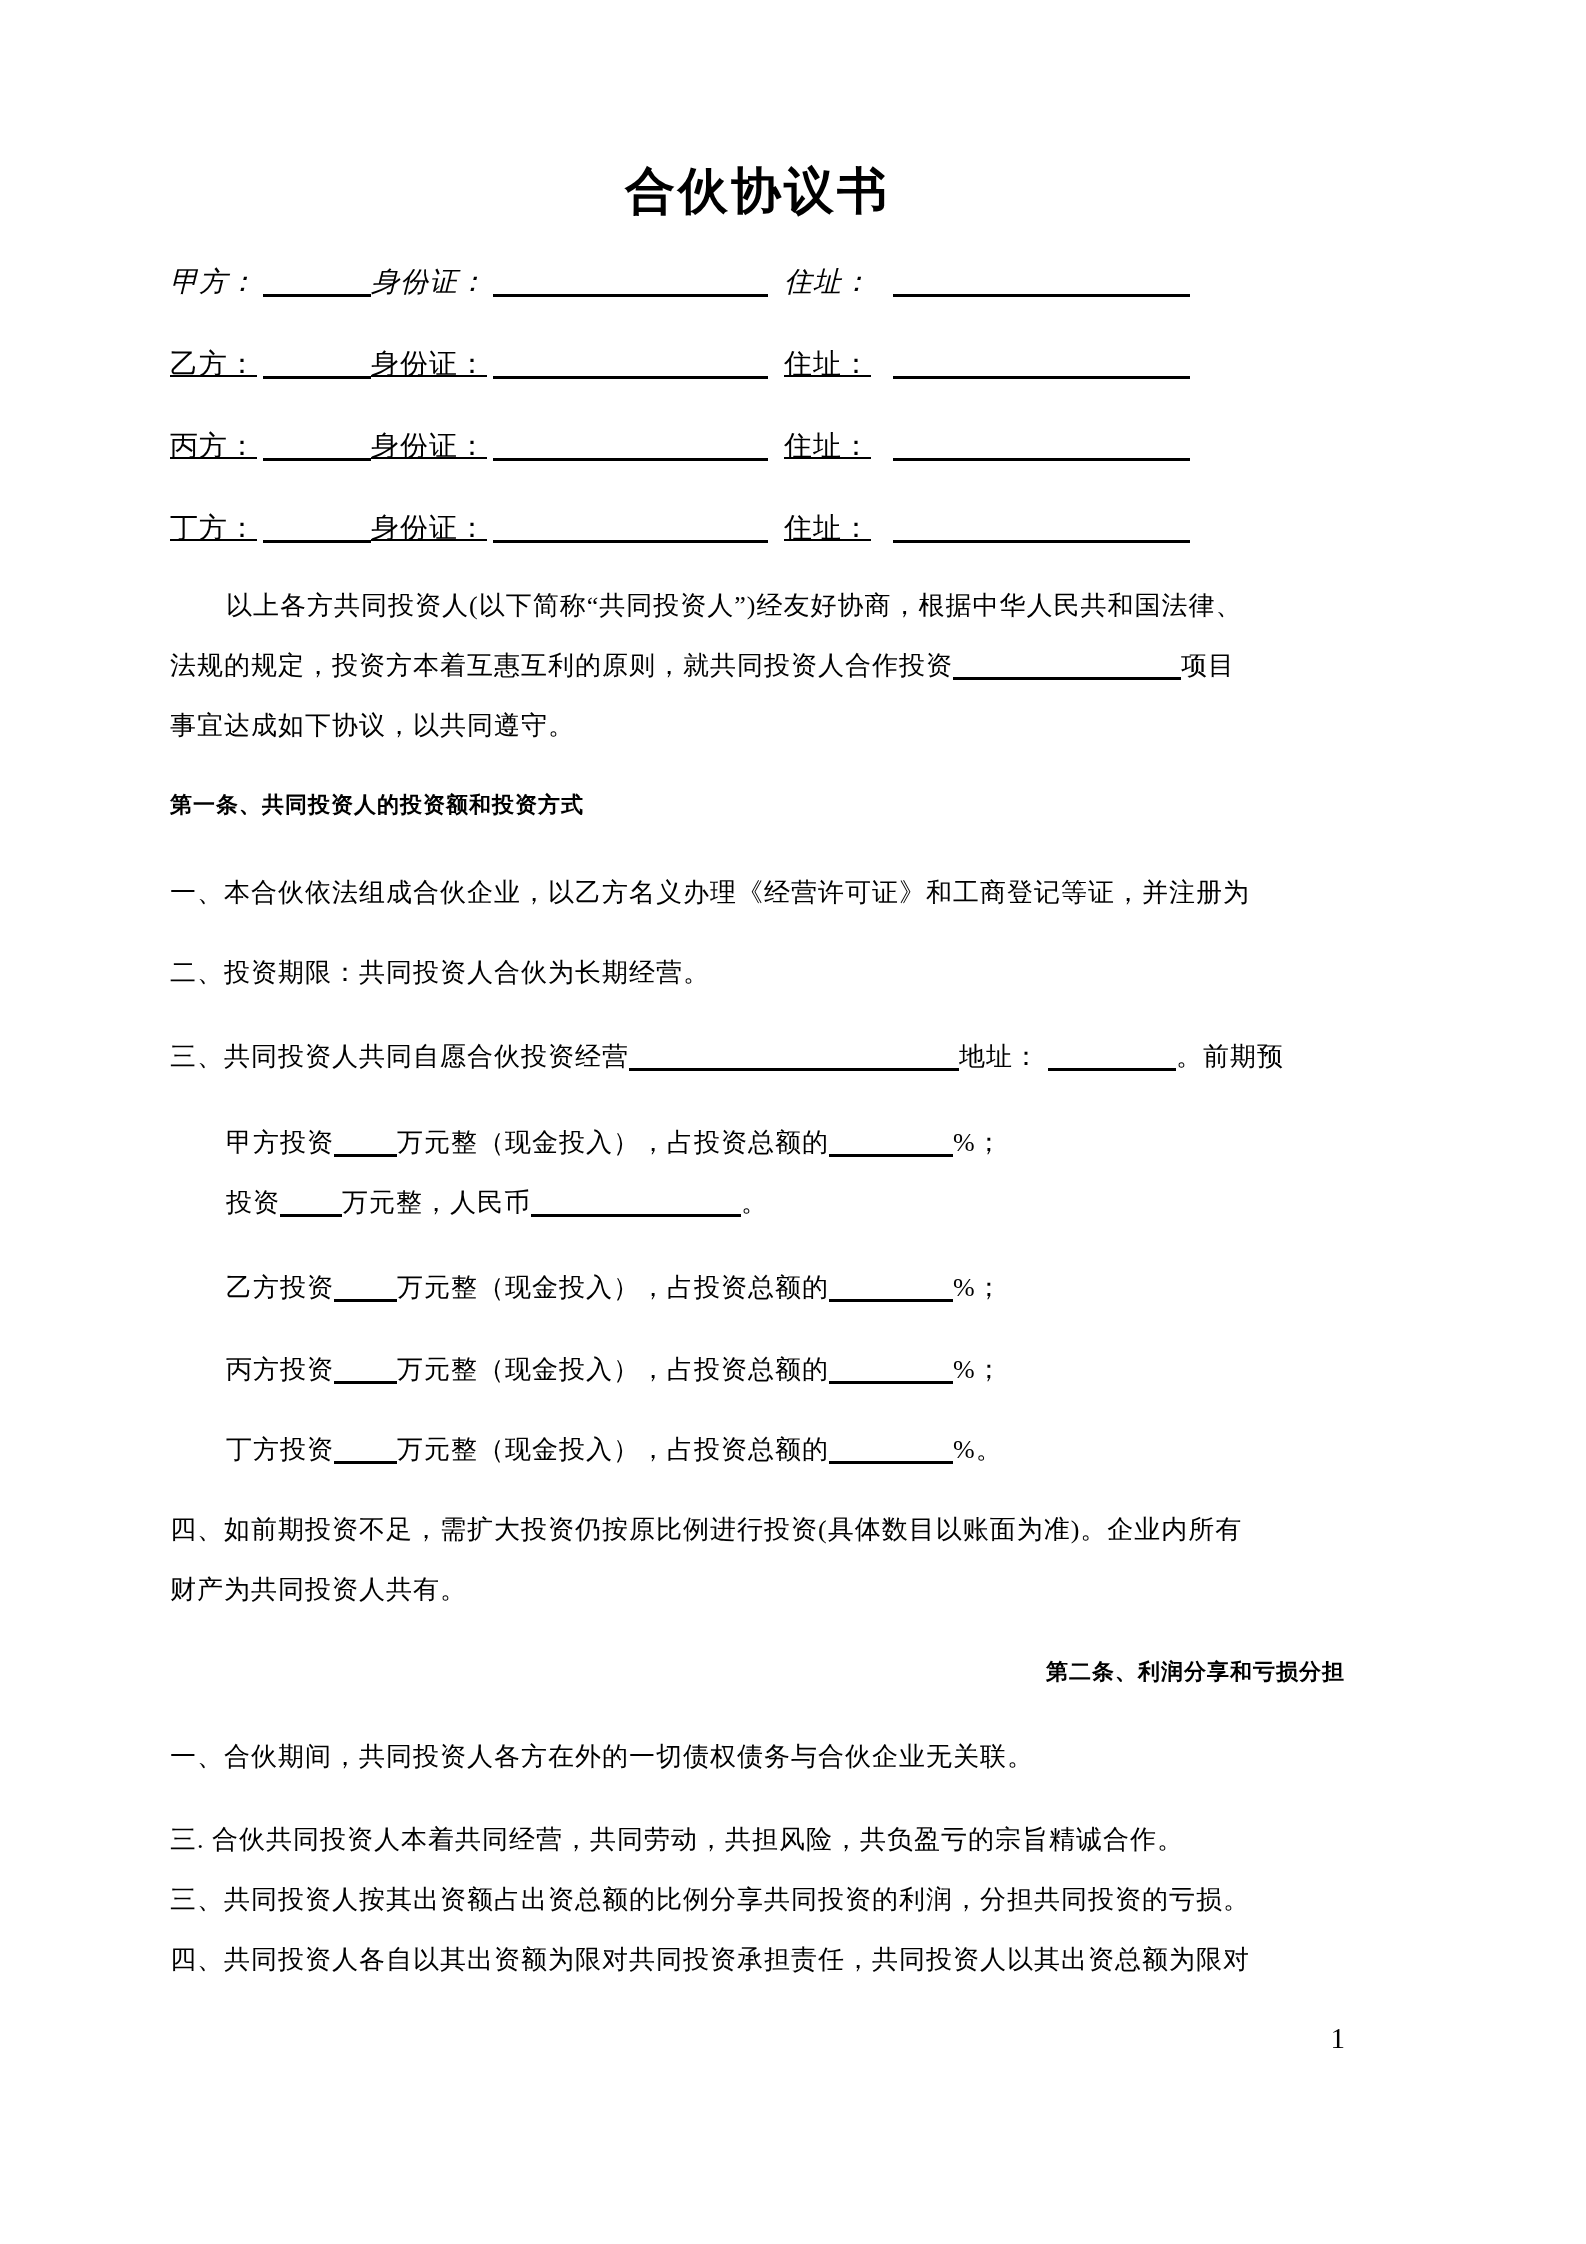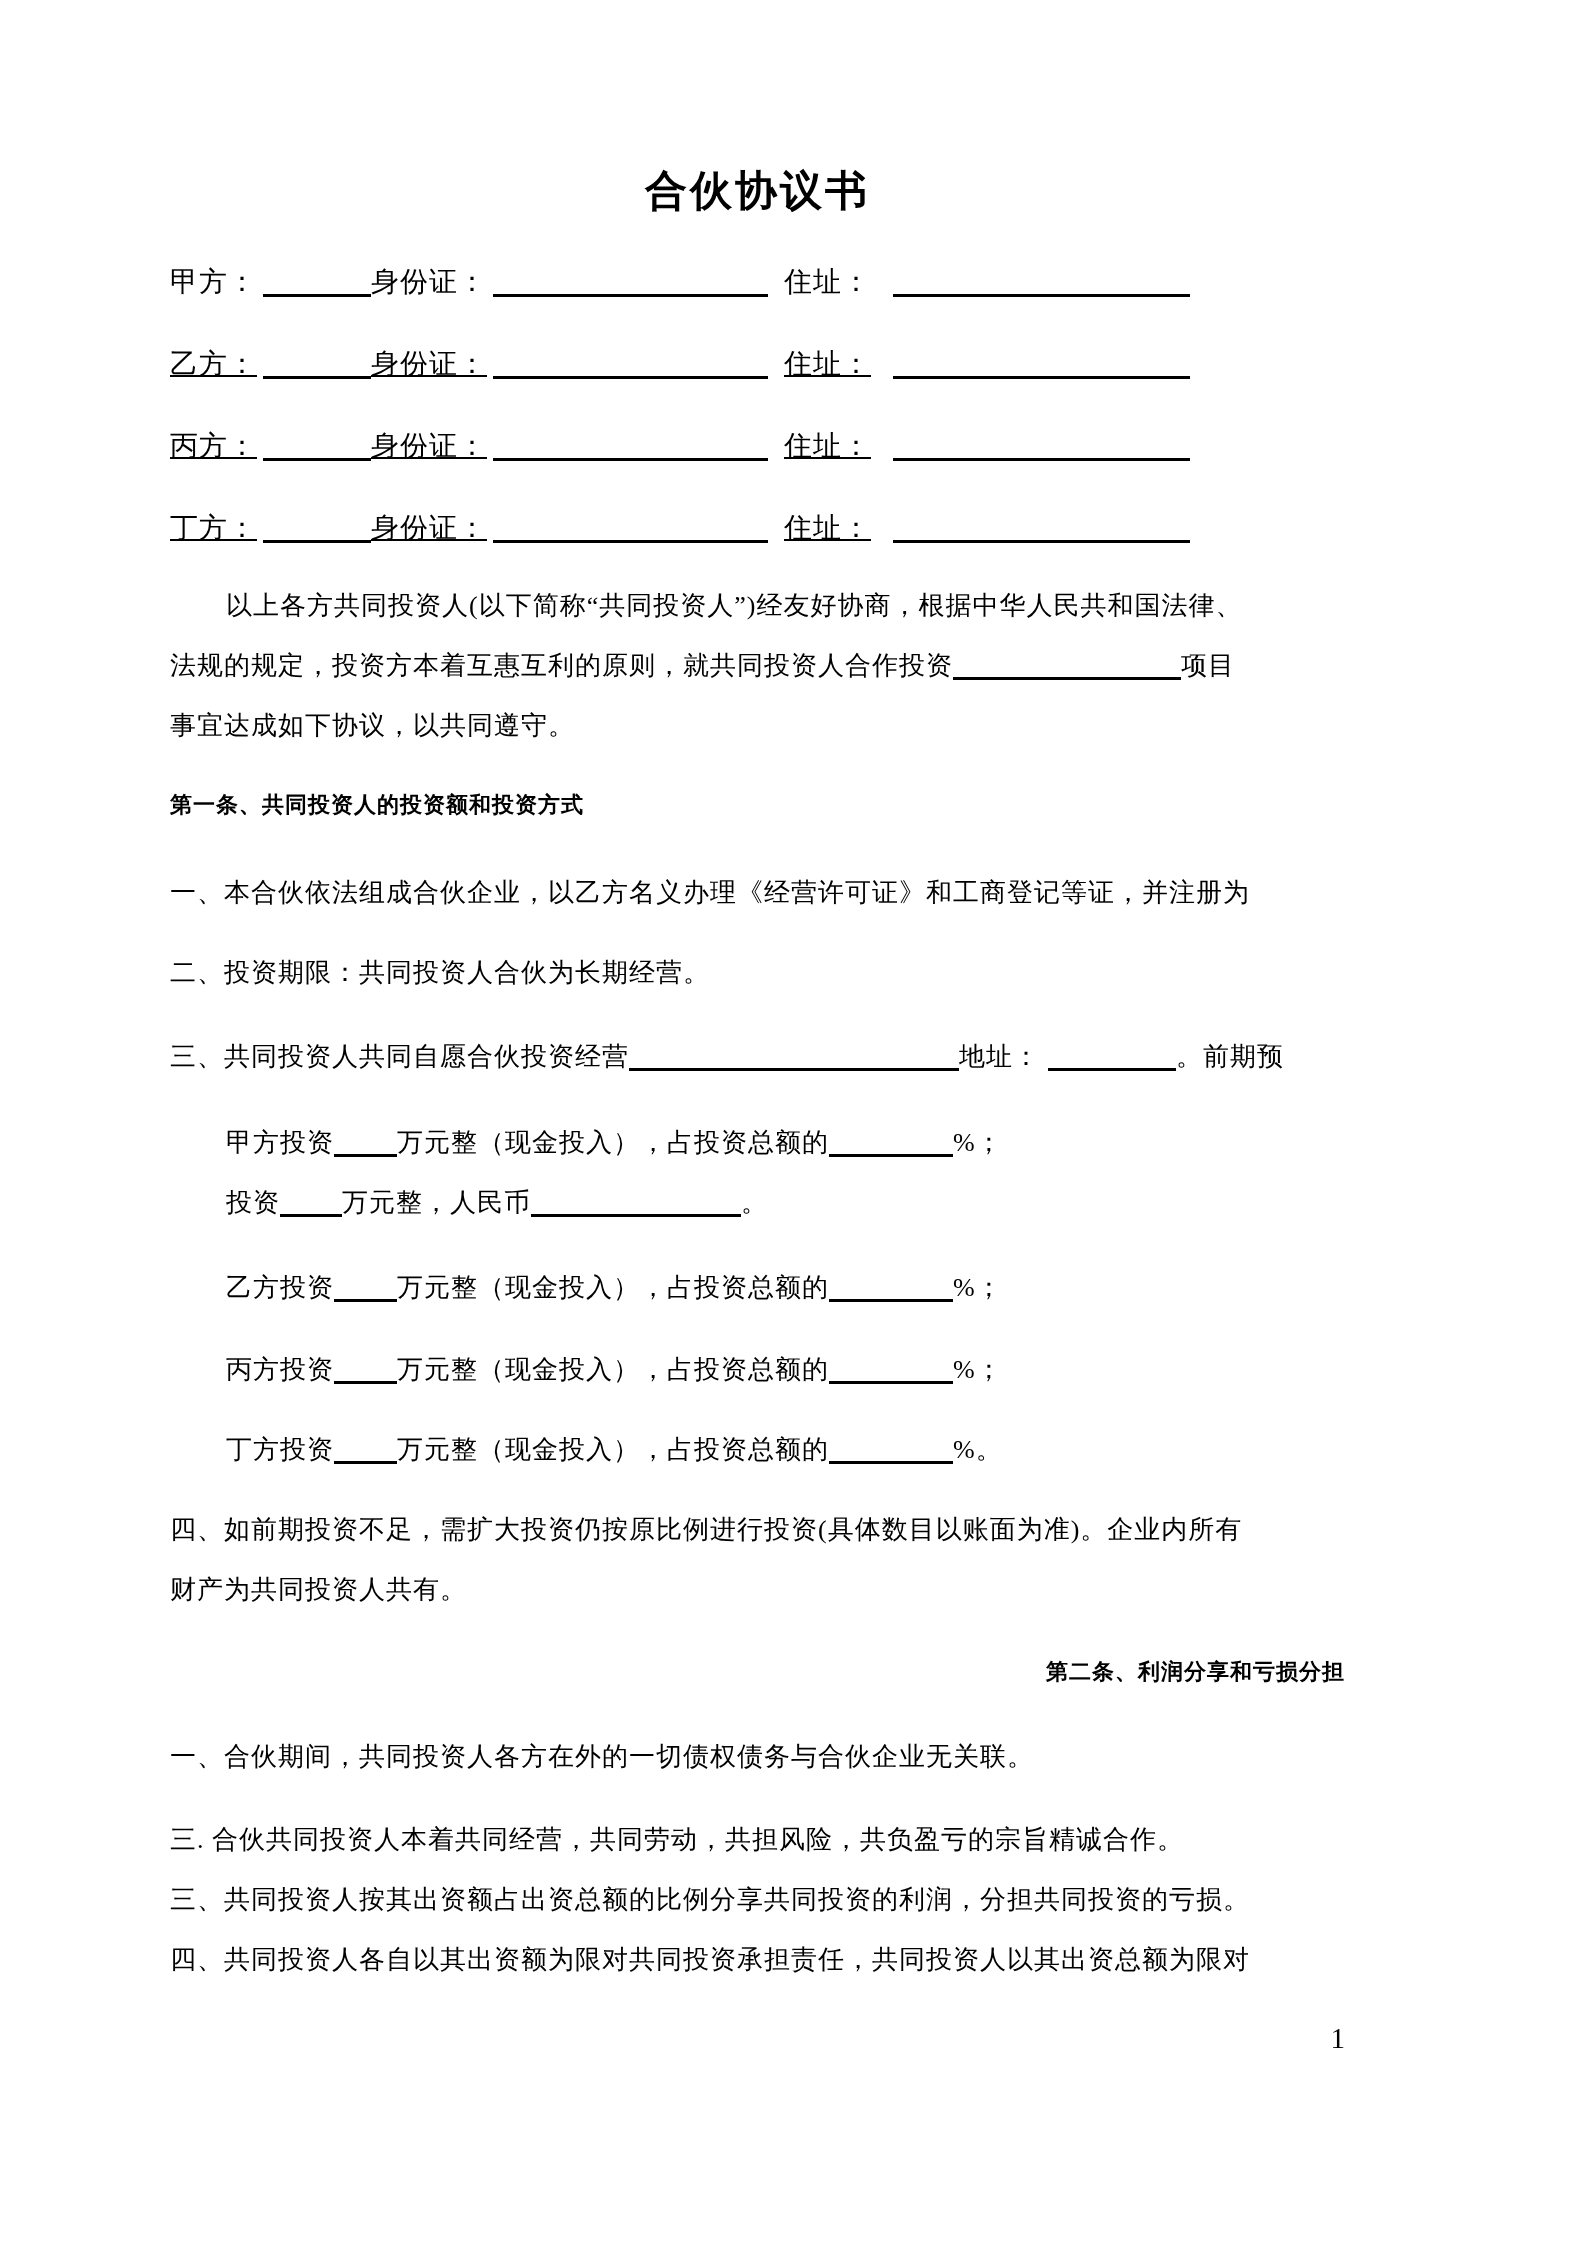--- a/index.html
+++ b/index.html
@@ -18,40 +18,40 @@
   .content{
     box-sizing:border-box;
     width:100%;
     height:100%;
     padding:163px 241px 0 170px;
   }
   .doc-title{
     margin:0;
     height:56px;
     line-height:56px;
-    font-size:42px;
+    font-size:50px;
     font-weight:bold;
     text-align:center;
     letter-spacing:3px;
   }
   .line{
     height:60px;
     line-height:60px;
     font-size:26px;
     letter-spacing:1px;
     white-space:nowrap;
   }
   .party-row{
     height:44px;
     line-height:44px;
     font-size:28px;
     letter-spacing:1px;
     white-space:nowrap;
   }
-  .party-row.first{margin-top:41px;}
+  .party-row.first{margin-top:41px;font-style:italic;}
   .party-row + .party-row{margin-top:38px;text-decoration:underline;}
   .heading{
     height:60px;
     line-height:60px;
     font-size:22px;
     font-weight:bold;
     letter-spacing:1px;
   }
   .blank{
     display:inline-block;

